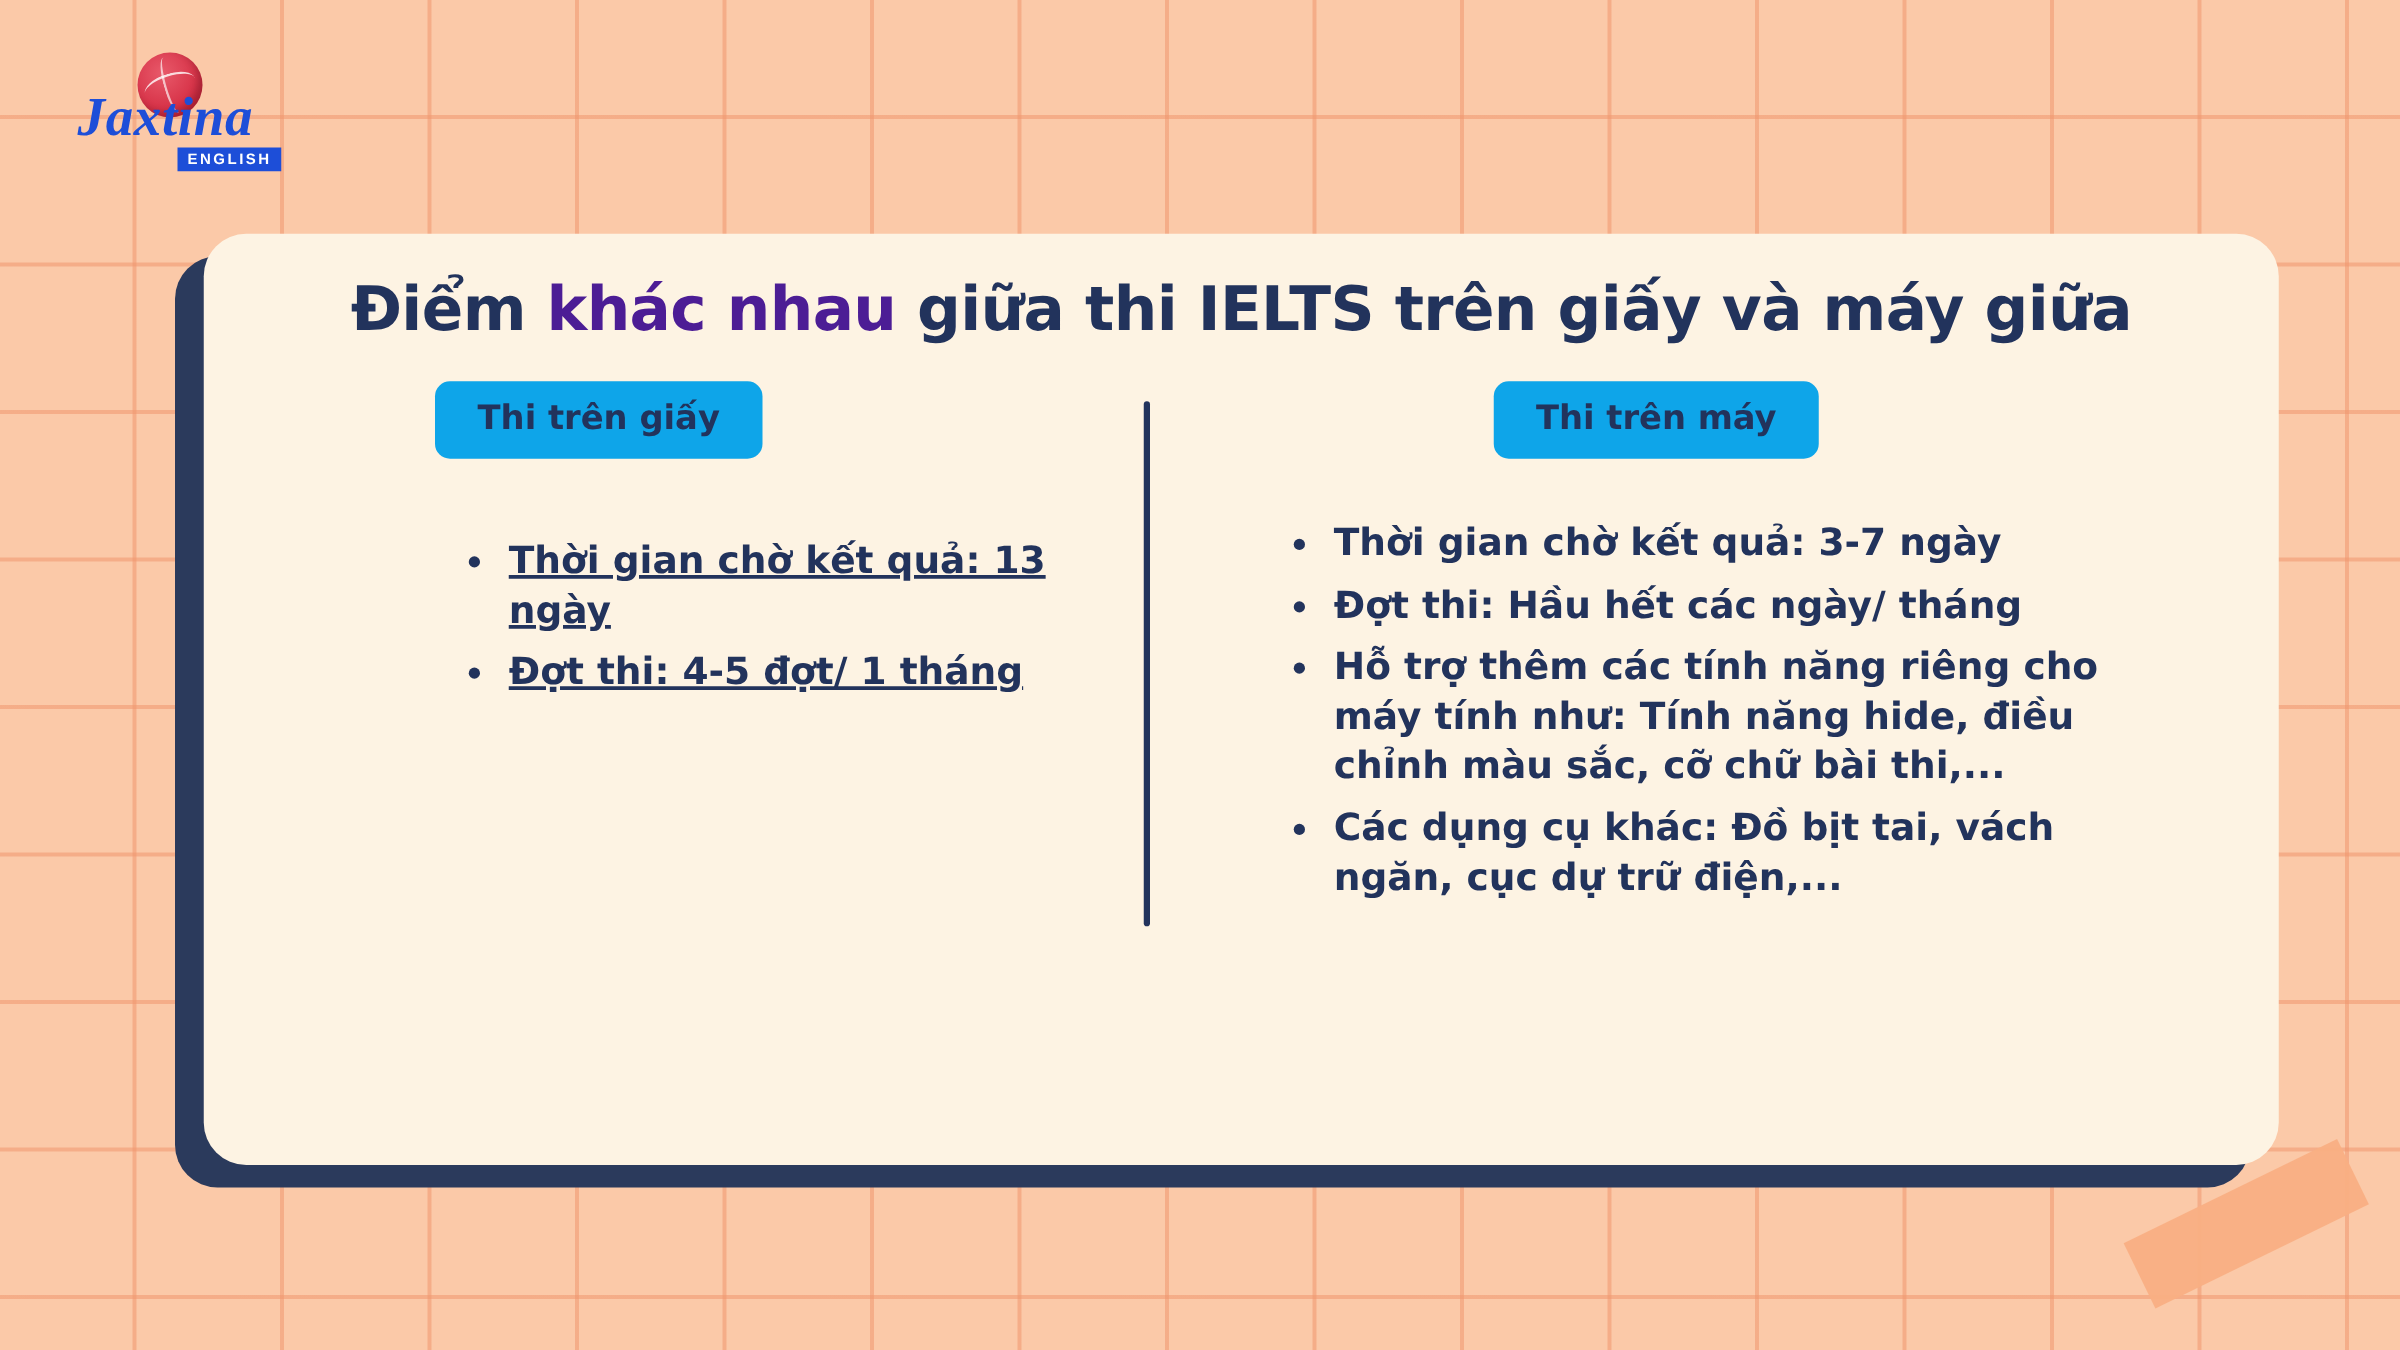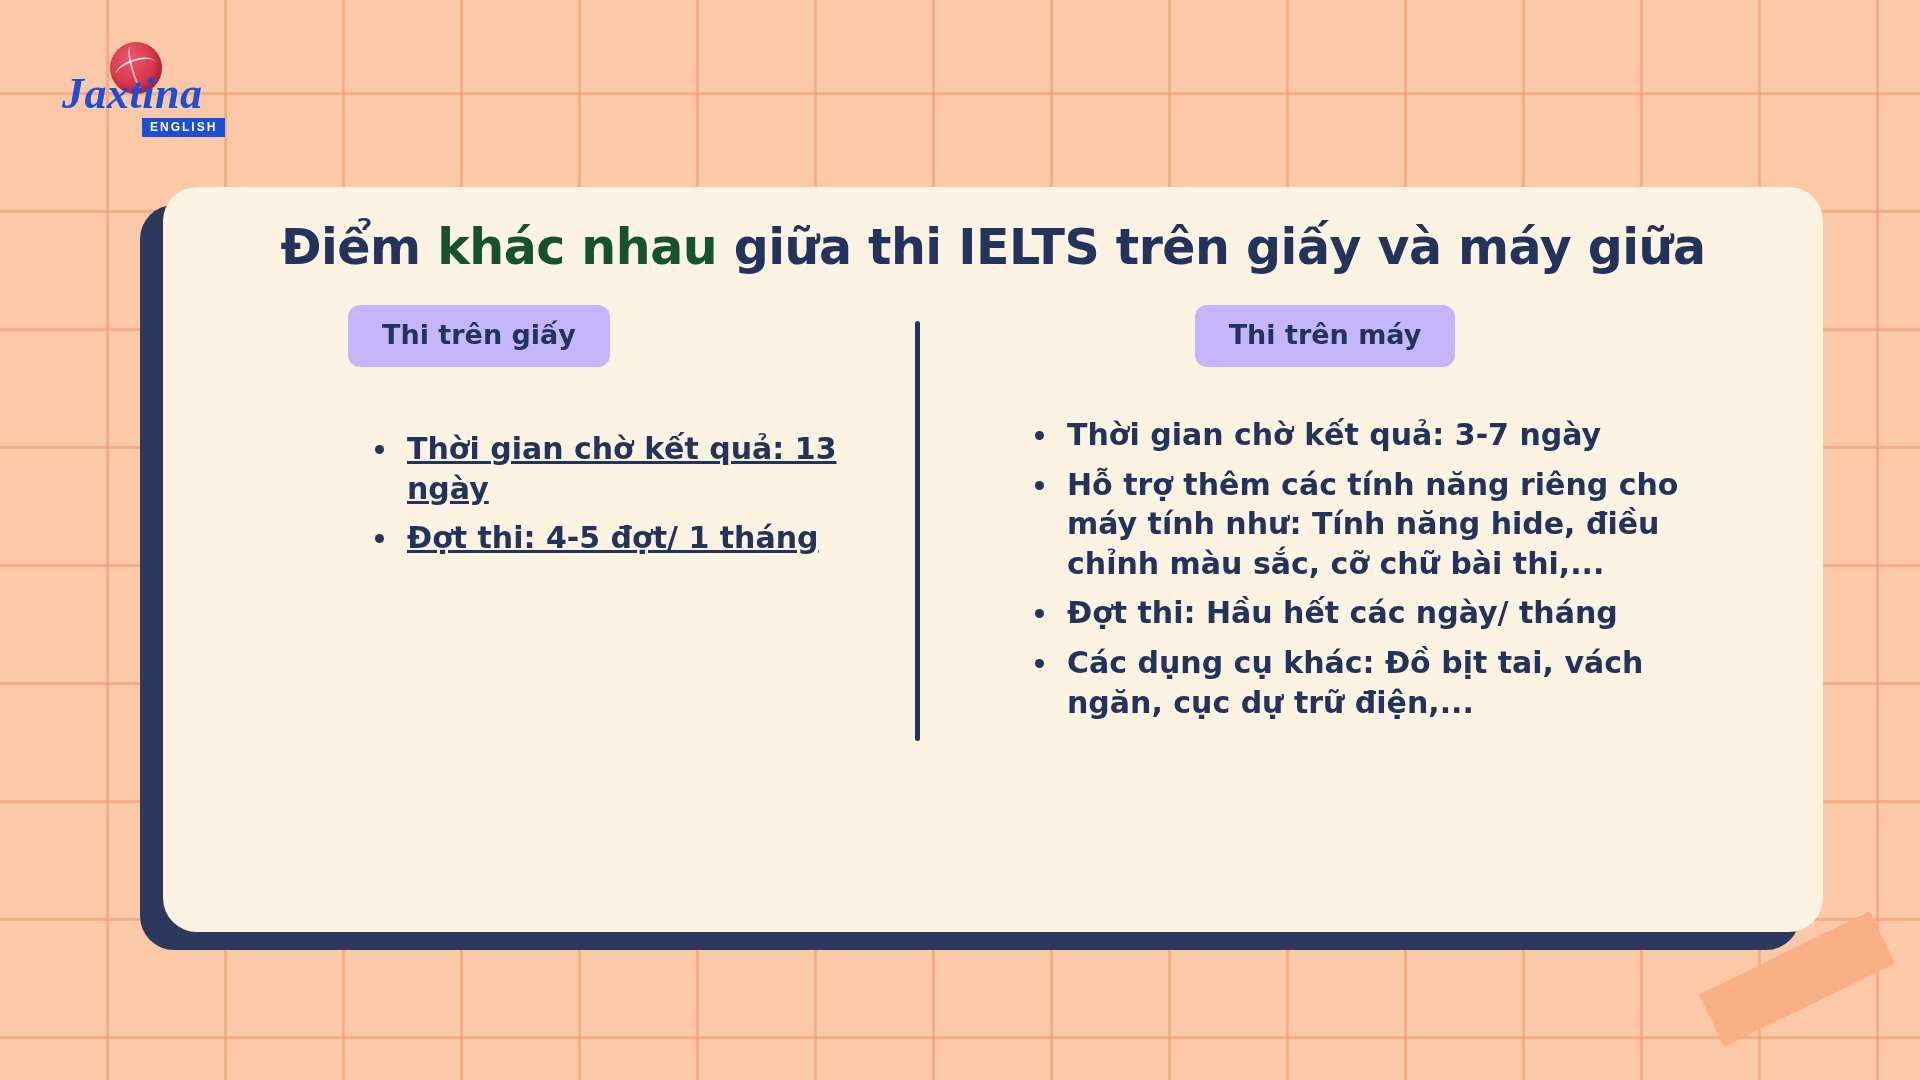--- a/index.html
+++ b/index.html
@@ -128,21 +128,21 @@
     right: 0;
     top: 32px;
     text-align: center;
     font-family: "DejaVu Sans", sans-serif;
     font-weight: bold;
     font-size: 49px;
     color: #22335C;
     letter-spacing: -0.5px;
     white-space: nowrap;
   }
-  .card-title .hl { color: #14532d; }
+  .card-title .hl { color: #4c1d95; }
 
   
   .columns {
     position: absolute;
     left: 0;
     top: 118px;
     width: 100%;
     height: 600px;
   }
   .divider {
@@ -156,21 +156,21 @@
   }
   .col {
     position: absolute;
     top: 0;
   }
   .col-left  { left: 40px;  width: 700px; }
   .col-right { left: 790px; width: 780px; }
 
   .pill {
     display: inline-block;
-    background: #c4b5fd;
+    background: #0ea5e9;
     color: #22335C;
     font-family: "DejaVu Sans", sans-serif;
     font-weight: bold;
     font-size: 27px;
     padding: 14px 34px 17px;
     border-radius: 12px;
   }
   .pill-wrap { text-align: center; }
   .pill-wrap.left  { padding-right: 148px; }
   .pill-wrap.right { padding-right: 36px; }
@@ -238,20 +238,20 @@
         <li>Đợt thi: 4-5 đợt/ 1 tháng</li>
       </ul>
     </div>
 
     <div class="col col-right">
       <div class="pill-wrap right">
         <span class="pill">Thi trên máy</span>
       </div>
       <ul class="items right-list">
         <li>Thời gian chờ kết quả: 3-7 ngày</li>
+        <li>Đợt thi: Hầu hết các ngày/ tháng</li>
         <li>Hỗ trợ thêm các tính năng riêng cho máy tính như: Tính năng hide, điều chỉnh màu sắc, cỡ chữ bài thi,...</li>
-        <li>Đợt thi: Hầu hết các ngày/ tháng</li>
         <li>Các dụng cụ khác: Đồ bịt tai, vách ngăn, cục dự trữ điện,...</li>
       </ul>
     </div>
 
   </div>
 </div>
 
 </body></html>

